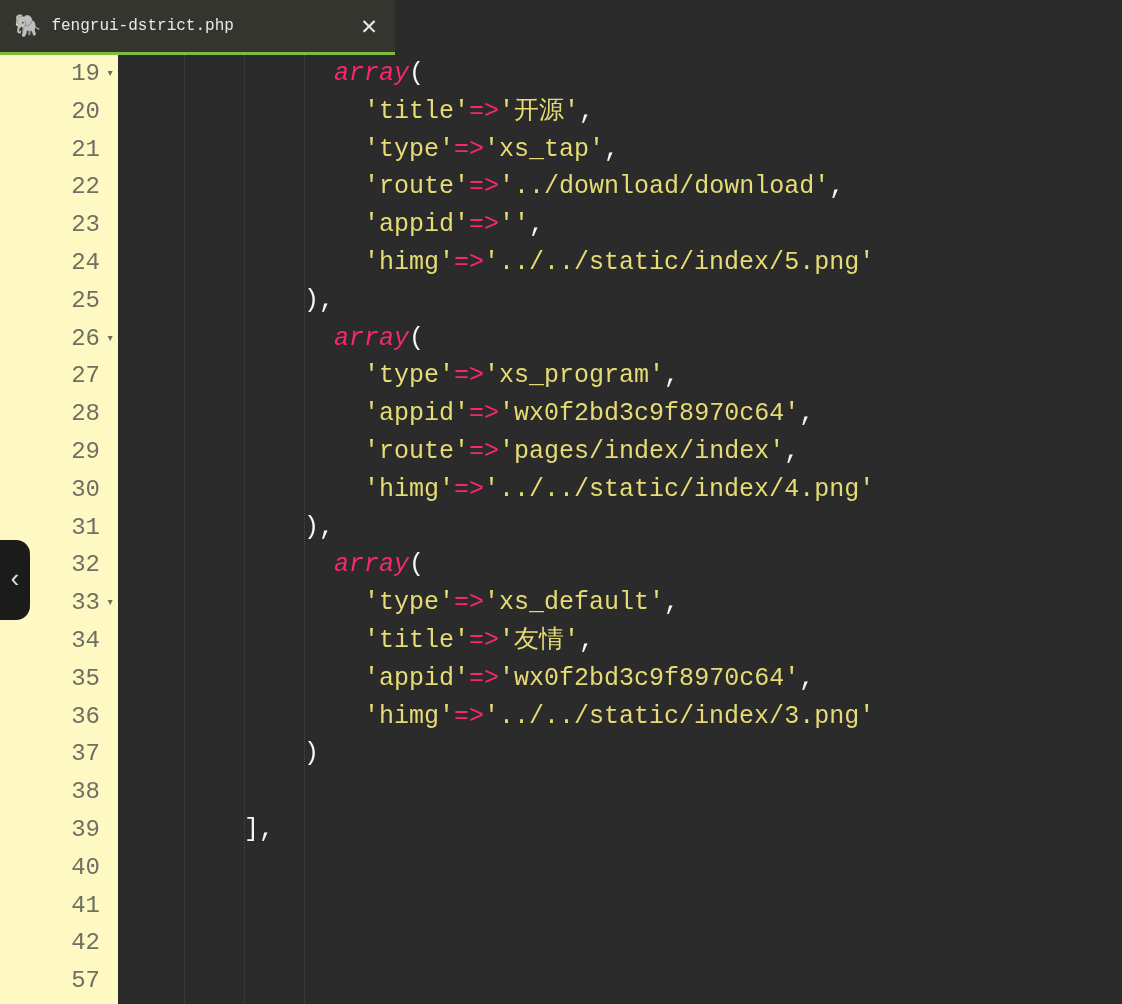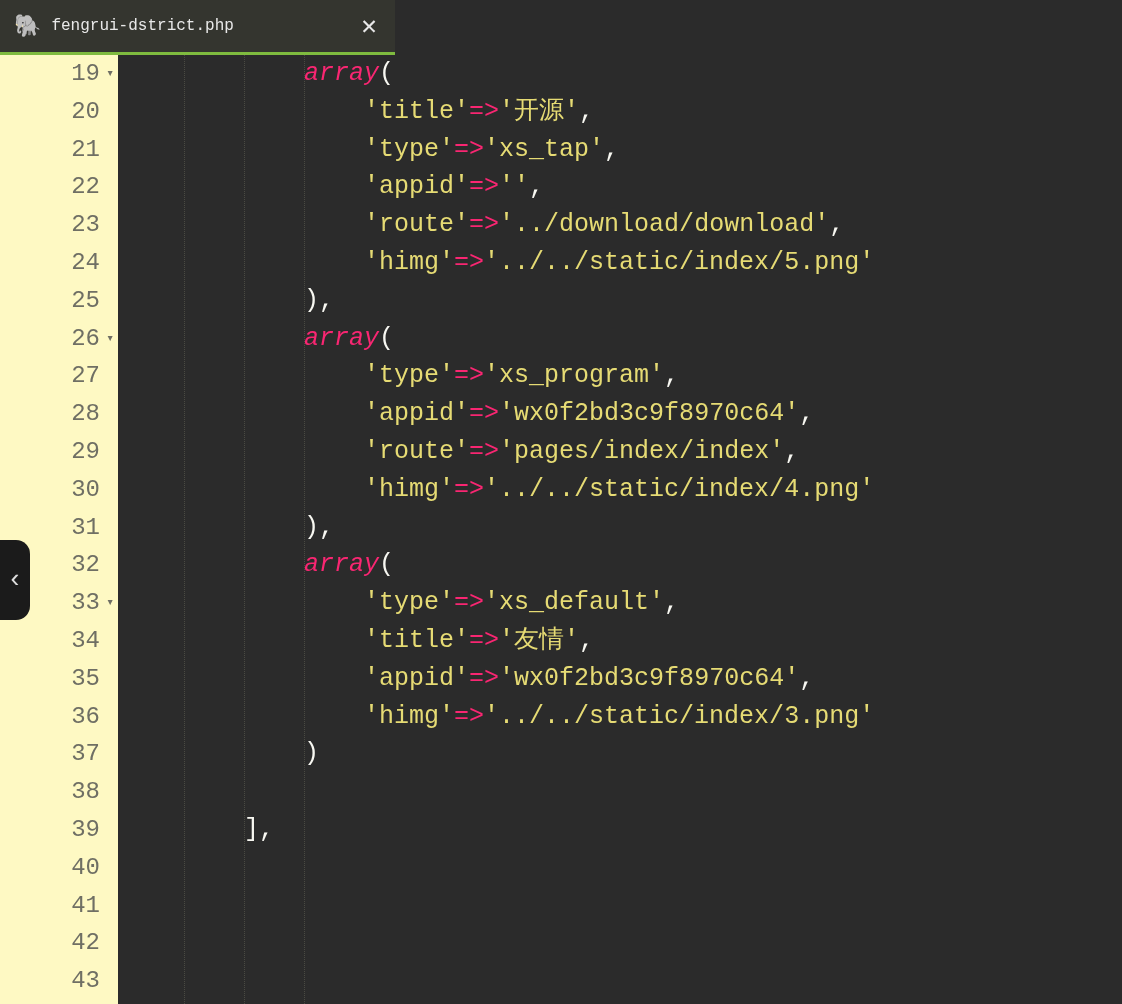--- a/index.html
+++ b/index.html
@@ -75,21 +75,21 @@
     border-left: 1px dotted #4a4a42;
   }
   .code-lines {
     position: relative;
   }
   .line {
     height: 37.8px;
     line-height: 37.8px;
     white-space: pre;
   }
-  .kw { color: #f92672; font-style: italic; }
+  .kw { color: #f92672; font-style: italic; margin-left: 30px; }
   .punct { color: #f8f8f2; }
   .str { color: #e6db74; }
   .op { color: #f92672; }
   .sidebar-handle {
     position: absolute;
     left: 0;
     top: 540px;
     width: 30px;
     height: 80px;
     background: #1b1b1b;
@@ -133,34 +133,34 @@
       <div class="ln">33<span class="fold">▾</span></div>
       <div class="ln">34</div>
       <div class="ln">35</div>
       <div class="ln">36</div>
       <div class="ln">37</div>
       <div class="ln">38</div>
       <div class="ln">39</div>
       <div class="ln">40</div>
       <div class="ln">41</div>
       <div class="ln">42</div>
-      <div class="ln">43</div>
+      <div class="ln">57</div>
     </div>
   <div class="code">
     <div class="guides">
       <div class="guide" style="left:60px"></div>
       <div class="guide" style="left:120px"></div>
       <div class="guide" style="left:180px"></div>
     </div>
     <div class="code-lines" id="code-lines">
         <div class="line">            <span class="kw">array</span><span class="punct">(</span></div>
         <div class="line">                <span class="str">'title'</span><span class="op">=&gt;</span><span class="str">'开源'</span><span class="punct">,</span></div>
         <div class="line">                <span class="str">'type'</span><span class="op">=&gt;</span><span class="str">'xs_tap'</span><span class="punct">,</span></div>
+        <div class="line">                <span class="str">'route'</span><span class="op">=&gt;</span><span class="str">'../download/download'</span><span class="punct">,</span></div>
         <div class="line">                <span class="str">'appid'</span><span class="op">=&gt;</span><span class="str">''</span><span class="punct">,</span></div>
-        <div class="line">                <span class="str">'route'</span><span class="op">=&gt;</span><span class="str">'../download/download'</span><span class="punct">,</span></div>
         <div class="line">                <span class="str">'himg'</span><span class="op">=&gt;</span><span class="str">'../../static/index/5.png'</span></div>
         <div class="line">            <span class="punct">),</span></div>
         <div class="line">            <span class="kw">array</span><span class="punct">(</span></div>
         <div class="line">                <span class="str">'type'</span><span class="op">=&gt;</span><span class="str">'xs_program'</span><span class="punct">,</span></div>
         <div class="line">                <span class="str">'appid'</span><span class="op">=&gt;</span><span class="str">'wx0f2bd3c9f8970c64'</span><span class="punct">,</span></div>
         <div class="line">                <span class="str">'route'</span><span class="op">=&gt;</span><span class="str">'pages/index/index'</span><span class="punct">,</span></div>
         <div class="line">                <span class="str">'himg'</span><span class="op">=&gt;</span><span class="str">'../../static/index/4.png'</span></div>
         <div class="line">            <span class="punct">),</span></div>
         <div class="line">            <span class="kw">array</span><span class="punct">(</span></div>
         <div class="line">                <span class="str">'type'</span><span class="op">=&gt;</span><span class="str">'xs_default'</span><span class="punct">,</span></div>

